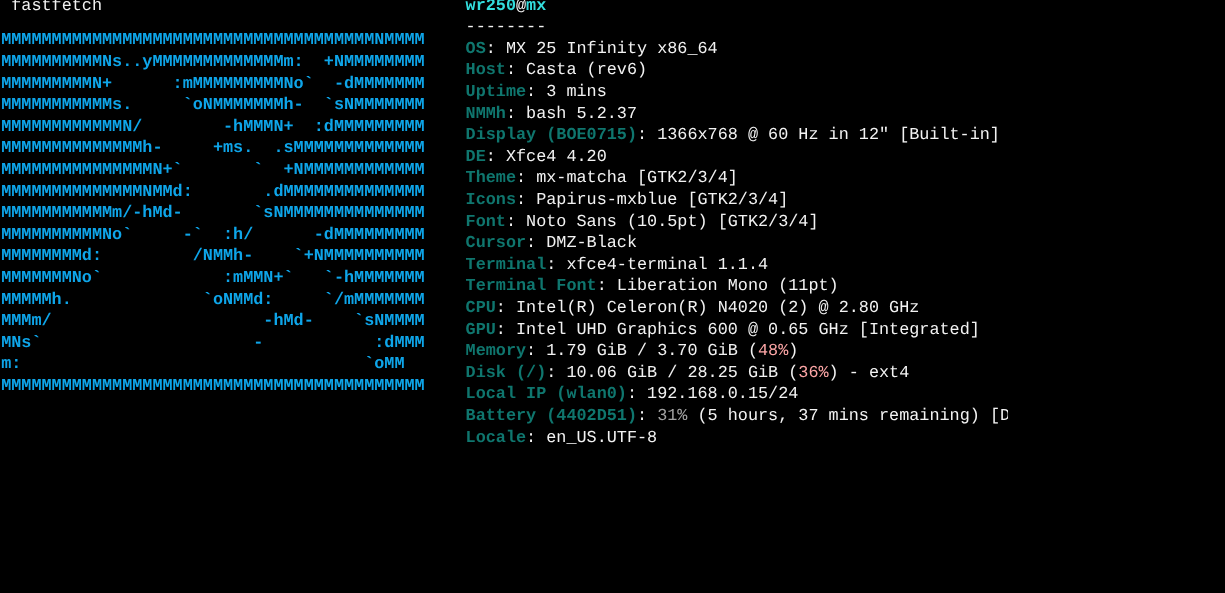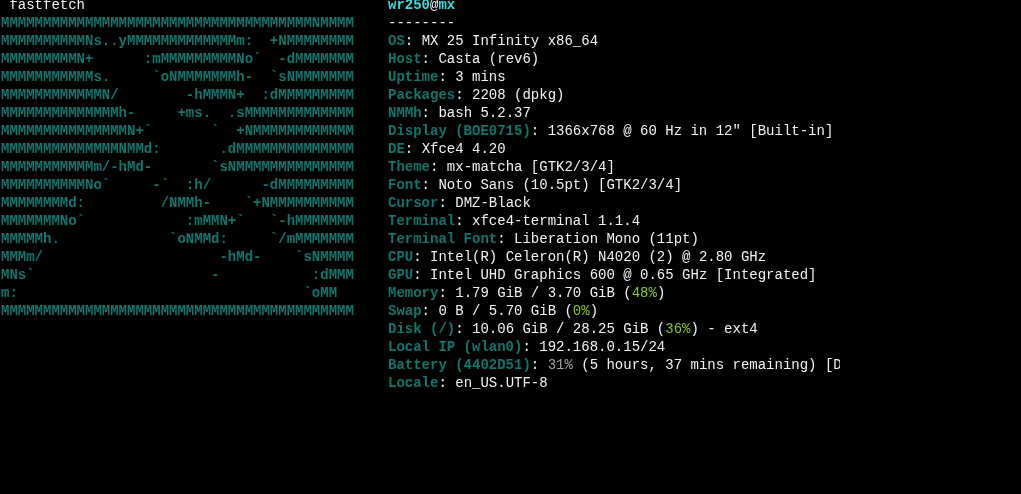--- a/index.html
+++ b/index.html
@@ -28,23 +28,24 @@
     position: absolute;
     left: 1px;
     top: -4px;
   }
   .command-line {
     color: #f2f2f2;
     font-weight: 400;
     white-space: pre;
   }
   .ascii-art {
-    color: #0f766e;
+    color: #0ea5e9;
     font-weight: 700;
     white-space: pre;
+    margin-top: 11px;
   }
   .info-col {
     position: absolute;
     left: 388px;
     top: -4px;
   }
   .info-row {
     height: 18px;
     white-space: pre;
   }
@@ -53,21 +54,21 @@
     font-weight: 700;
   }
   .user-host .acct {
     color: #33dddd;
     font-weight: 700;
   }
   .user-host .at {
     color: #f2f2f2;
     font-weight: 400;
   }
-  .green { color: #84cc16; margin-top: 17px; }
+  .green { color: #fca5a5; margin-top: 17px; }
   .yellow { color: #a3a3a3; }
   .fg { color: #f2f2f2; }
 </style>
 </head>
 <body>
 
 <div class="terminal">
 
   <div class="left-col">
     <pre class="command-line"> fastfetch</pre>
@@ -90,33 +91,32 @@
 MMMMMMMMMMMMMMMMMMMMMMMMMMMMMMMMMMMMMMMMMM</pre>
   </div>
 
   <div class="info-col">
     <div class="info-row user-host"><span class="acct">wr250</span><span class="at">@</span><span class="acct">mx</span></div>
     <div class="info-row">--------</div>
     <div>
         <div class="info-row"><span class="label">OS</span><span class="fg">: </span><span class="fg">MX 25 Infinity x86_64</span></div>
         <div class="info-row"><span class="label">Host</span><span class="fg">: </span><span class="fg">Casta (rev6)</span></div>
         <div class="info-row"><span class="label">Uptime</span><span class="fg">: </span><span class="fg">3 mins</span></div>
-        <div class="info-row"><span class="label">Packages</span><span class="fg">: </span><span class="fg">2208 (dpkg)</span></div>
         <div class="info-row"><span class="label">NMMh</span><span class="fg">: </span><span class="fg">bash 5.2.37</span></div>
         <div class="info-row"><span class="label">Display (BOE0715)</span><span class="fg">: </span><span class="fg">1366x768 @ 60 Hz in 12" [Built-in]</span></div>
         <div class="info-row"><span class="label">DE</span><span class="fg">: </span><span class="fg">Xfce4 4.20</span></div>
         <div class="info-row"><span class="label">Theme</span><span class="fg">: </span><span class="fg">mx-matcha [GTK2/3/4]</span></div>
+        <div class="info-row"><span class="label">Icons</span><span class="fg">: </span><span class="fg">Papirus-mxblue [GTK2/3/4]</span></div>
         <div class="info-row"><span class="label">Font</span><span class="fg">: </span><span class="fg">Noto Sans (10.5pt) [GTK2/3/4]</span></div>
         <div class="info-row"><span class="label">Cursor</span><span class="fg">: </span><span class="fg">DMZ-Black</span></div>
         <div class="info-row"><span class="label">Terminal</span><span class="fg">: </span><span class="fg">xfce4-terminal 1.1.4</span></div>
         <div class="info-row"><span class="label">Terminal Font</span><span class="fg">: </span><span class="fg">Liberation Mono (11pt)</span></div>
         <div class="info-row"><span class="label">CPU</span><span class="fg">: </span><span class="fg">Intel(R) Celeron(R) N4020 (2) @ 2.80 GHz</span></div>
         <div class="info-row"><span class="label">GPU</span><span class="fg">: </span><span class="fg">Intel UHD Graphics 600 @ 0.65 GHz [Integrated]</span></div>
         <div class="info-row"><span class="label">Memory</span><span class="fg">: </span><span class="fg">1.79 GiB / 3.70 GiB (</span><span class="green">48%</span><span class="fg">)</span></div>
-        <div class="info-row"><span class="label">Swap</span><span class="fg">: </span><span class="fg">0 B / 5.70 GiB (</span><span class="green">0%</span><span class="fg">)</span></div>
         <div class="info-row"><span class="label">Disk (/)</span><span class="fg">: </span><span class="fg">10.06 GiB / 28.25 GiB (</span><span class="green">36%</span><span class="fg">) - ext4</span></div>
         <div class="info-row"><span class="label">Local IP (wlan0)</span><span class="fg">: </span><span class="fg">192.168.0.15/24</span></div>
         <div class="info-row"><span class="label">Battery (4402D51)</span><span class="fg">: </span><span class="yellow">31%</span><span class="fg"> (5 hours, 37 mins remaining) [Discharging]</span></div>
         <div class="info-row"><span class="label">Locale</span><span class="fg">: </span><span class="fg">en_US.UTF-8</span></div>
       </div>
   </div>
 
 </div>
 
 </body></html>

